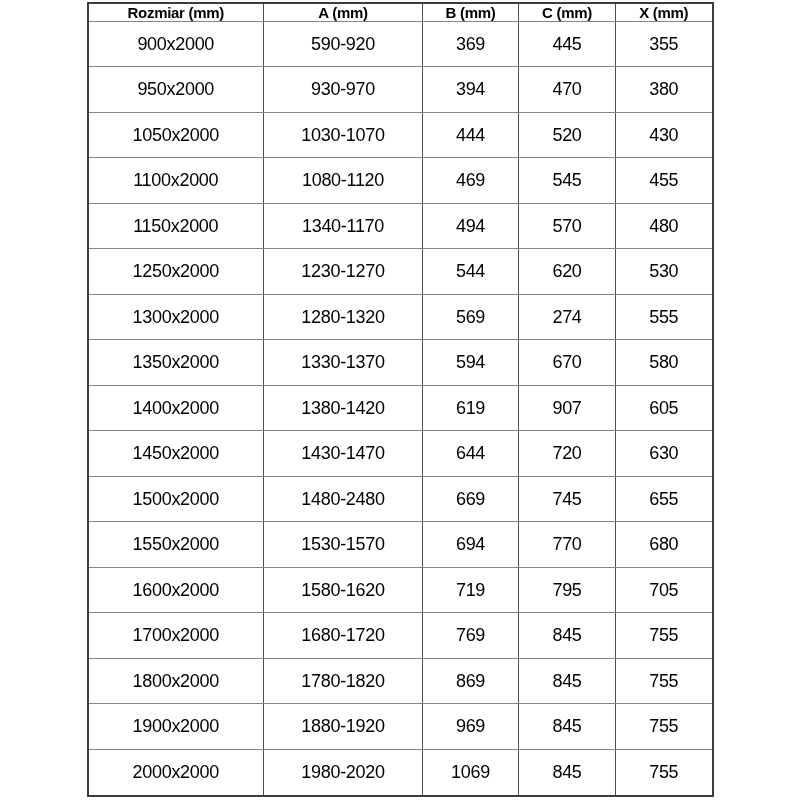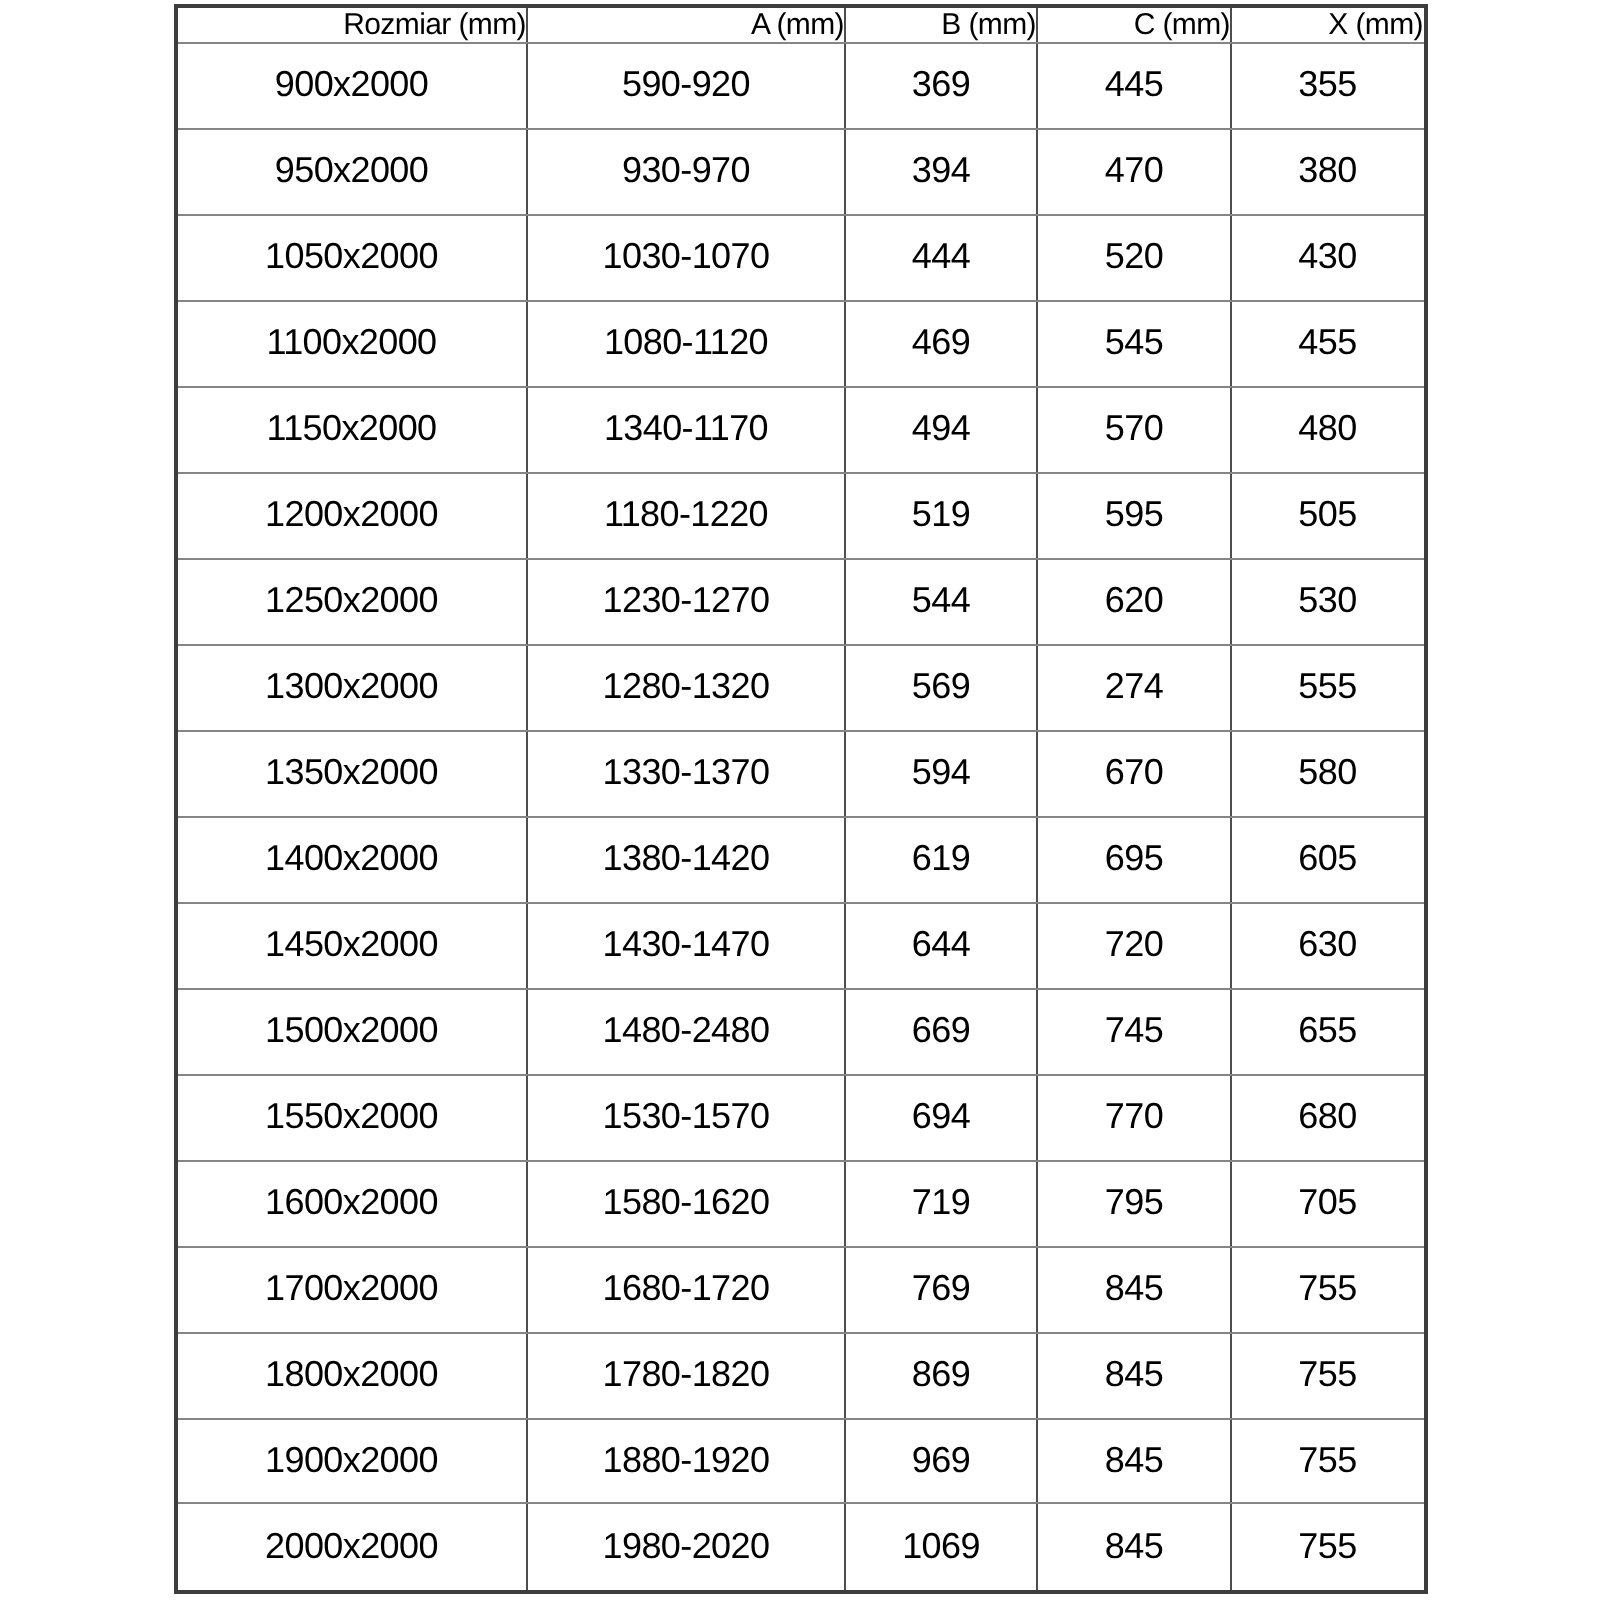--- a/index.html
+++ b/index.html
@@ -33,22 +33,21 @@
     text-align: center;
     vertical-align: middle;
     padding: 0;
     color: #000000;
     letter-spacing: -0.3px;
     white-space: nowrap;
     overflow: hidden;
   }
   table.size-table th {
     font-size: 15px;
-    font-weight: 400;
-    text-align: right;
+    font-weight: 700;
   }
   table.size-table td {
     font-size: 18px;
     font-weight: 400;
   }
 </style>
 </head>
 <body>
 
 <div class="table-wrap">
@@ -99,27 +98,20 @@
           <td>455</td>
         </tr>
         <tr>
           <td>1150x2000</td>
           <td>1340-1170</td>
           <td>494</td>
           <td>570</td>
           <td>480</td>
         </tr>
         <tr>
-          <td>1200x2000</td>
-          <td>1180-1220</td>
-          <td>519</td>
-          <td>595</td>
-          <td>505</td>
-        </tr>
-        <tr>
           <td>1250x2000</td>
           <td>1230-1270</td>
           <td>544</td>
           <td>620</td>
           <td>530</td>
         </tr>
         <tr>
           <td>1300x2000</td>
           <td>1280-1320</td>
           <td>569</td>
@@ -130,21 +122,21 @@
           <td>1350x2000</td>
           <td>1330-1370</td>
           <td>594</td>
           <td>670</td>
           <td>580</td>
         </tr>
         <tr>
           <td>1400x2000</td>
           <td>1380-1420</td>
           <td>619</td>
-          <td>695</td>
+          <td>907</td>
           <td>605</td>
         </tr>
         <tr>
           <td>1450x2000</td>
           <td>1430-1470</td>
           <td>644</td>
           <td>720</td>
           <td>630</td>
         </tr>
         <tr>

